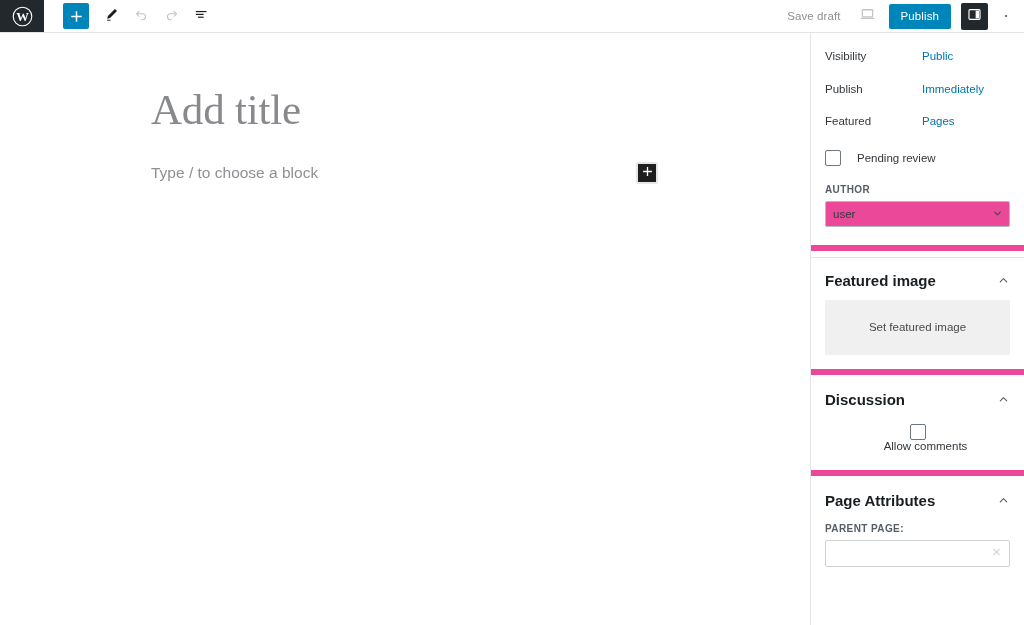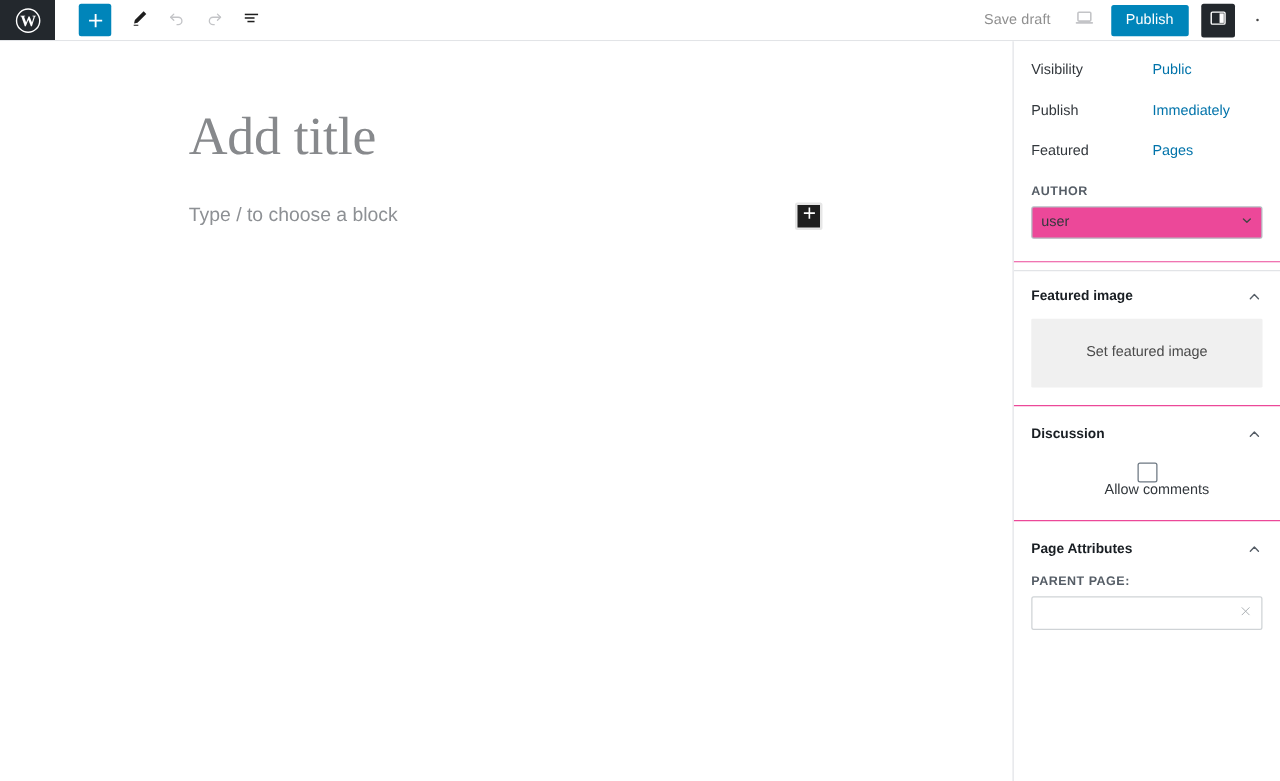--- a/index.html
+++ b/index.html
@@ -198,37 +198,37 @@
     background: none; border: none;
     display: flex; align-items: center; justify-content: center;
     cursor: pointer;
     color: #40464d;
     font-size: 15px;
     line-height: 1;
     margin-right: 4px;
   }
 
   .panel {
-    border-bottom: 1px solid #ec4899;
+    border-bottom: 6px solid #ec4899;
     padding: 14px 14px 14px 14px;
   }
   .panel.no-border { border-bottom: none; }
   .panel-gap {
     height: 7px;
     background: #ffffff;
     border-bottom: 1px solid #e2e4e7;
   }
 
   .panel-header {
     display: flex; align-items: center; justify-content: space-between;
     cursor: pointer;
     margin-bottom: 2px;
   }
   .panel-title {
-    font-size: 11px;
+    font-size: 15px;
     font-weight: bold;
     color: #191e23;
   }
   .chevron {
     color: #555d66;
     display: flex; align-items: center;
   }
 
   .status-row {
     display: flex;
@@ -485,20 +485,24 @@
         <span class="status-label">Publish</span>
         <button class="status-value">Immediately</button>
       </div>
 
       <div class="status-row">
         <span class="status-label">Featured</span>
         <button class="status-value">Pages</button>
       </div>
 
 
+      <div class="checkbox-row">
+        <span class="cb"></span>
+        <span class="cb-label">Pending review</span>
+      </div>
 
       <span class="field-label">AUTHOR</span>
 
       <div class="select-wrap">
         <select class="author-select">
           <option>user</option>
         </select>
         <span class="select-arrow">
           <svg width="11" height="11" viewBox="0 0 20 20" aria-hidden="true">
             <path d="M5 7.5l5 5 5-5" fill="none" stroke="#444" stroke-width="2" stroke-linecap="round" stroke-linejoin="round"></path>

